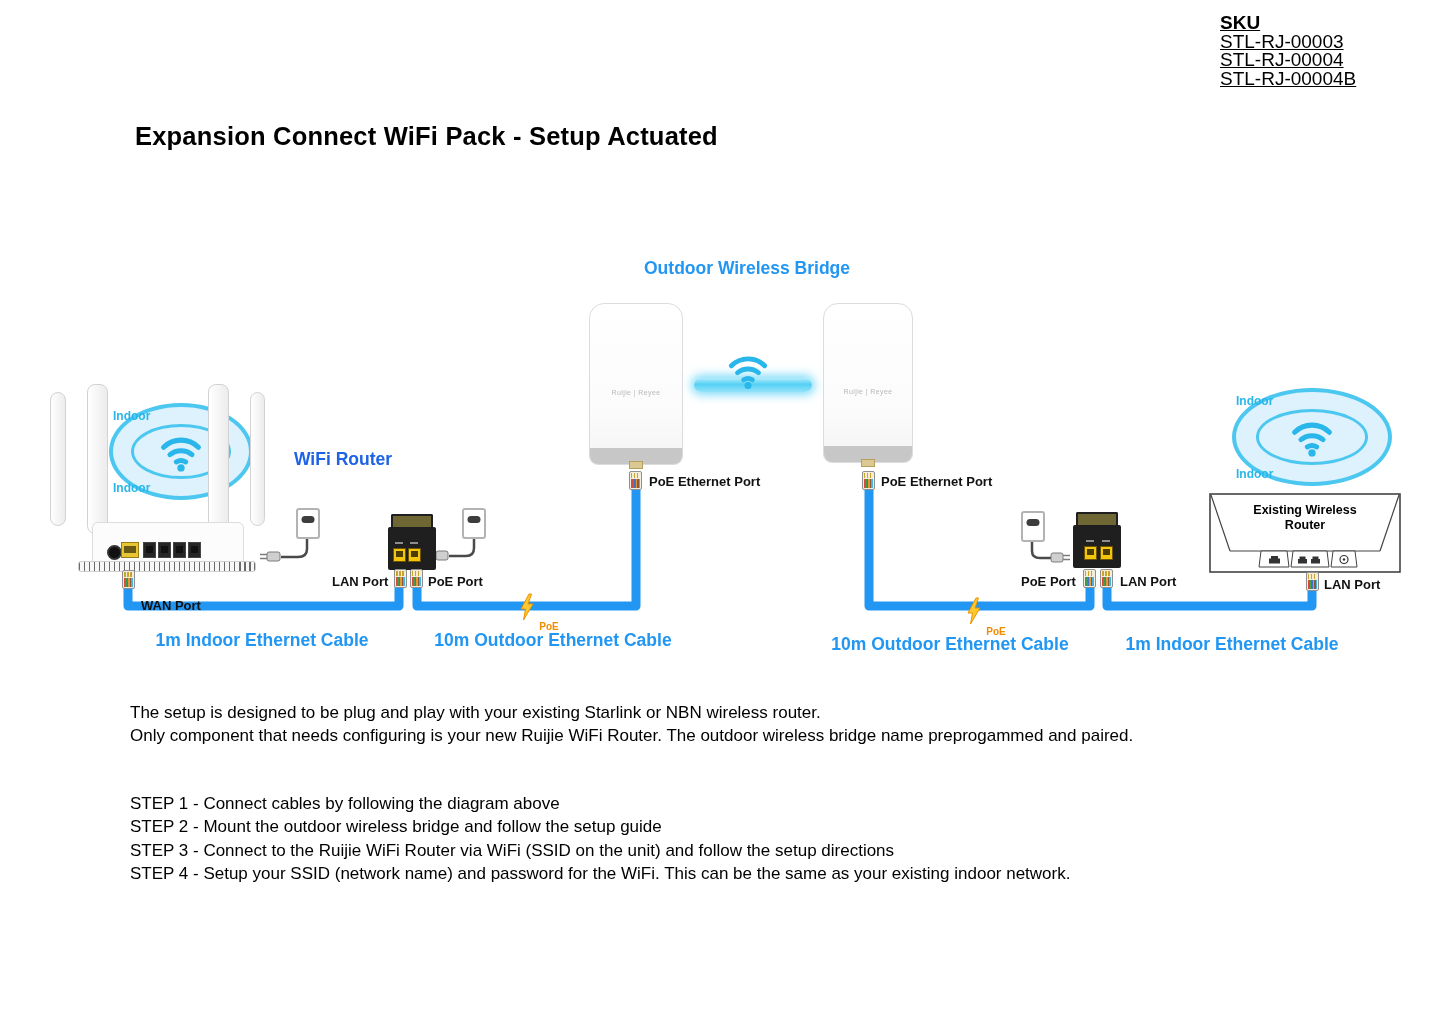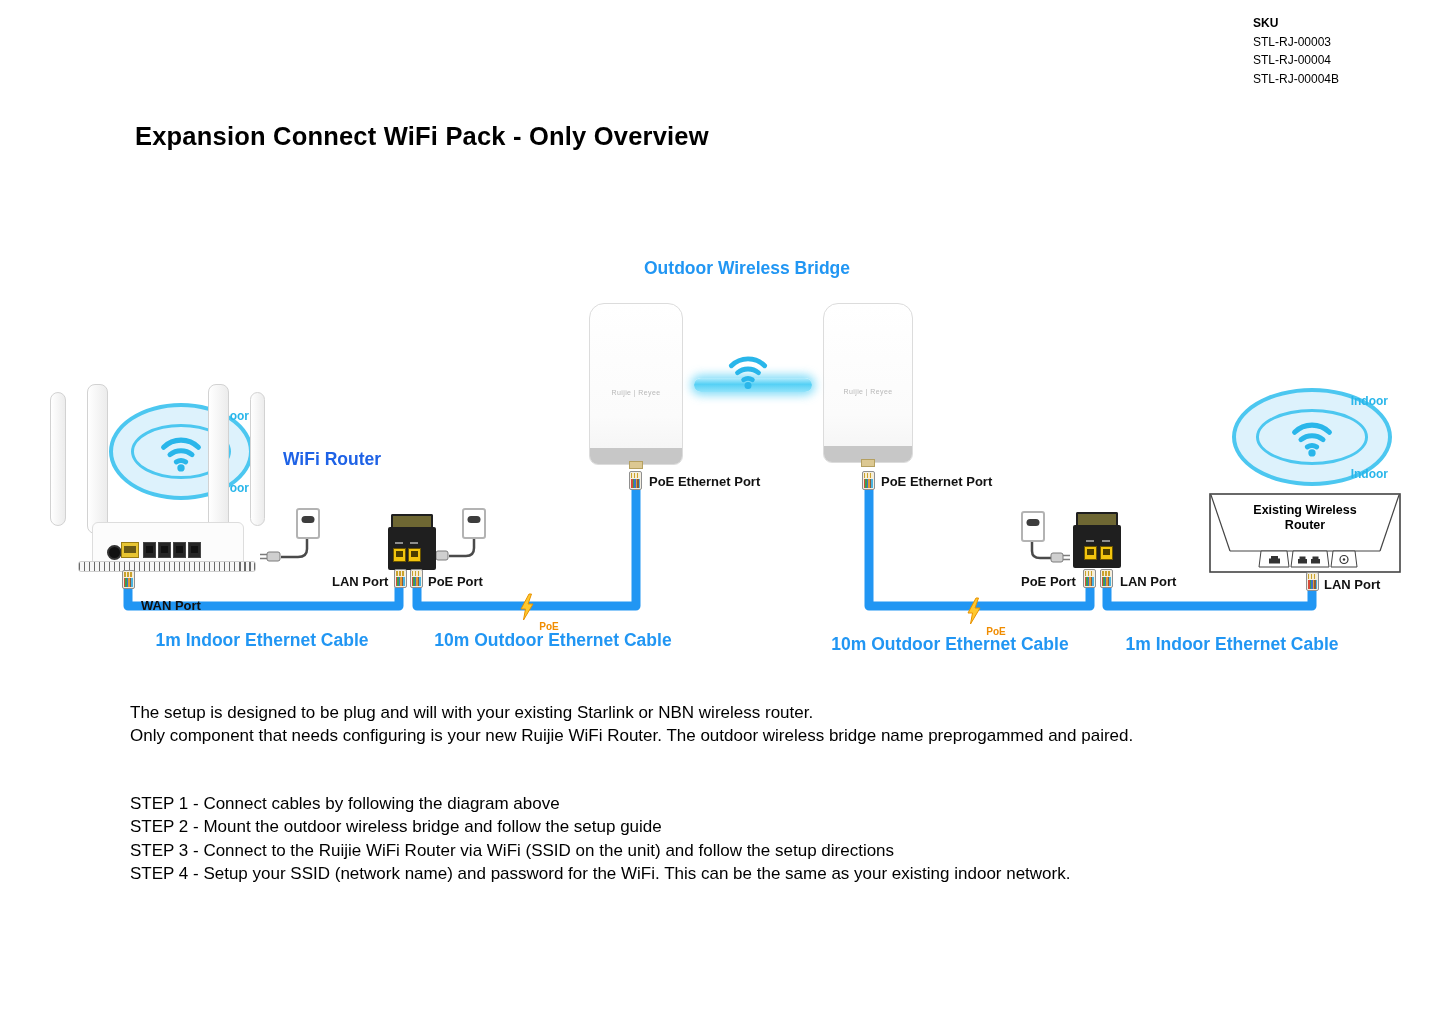--- a/index.html
+++ b/index.html
@@ -2,36 +2,36 @@
 <html><head>
 <meta charset="utf-8">
 <style>
   html,body{margin:0;padding:0;background:#fff;}
   #page{position:relative;width:1445px;height:1022px;background:#fff;
         font-family:"Liberation Sans",sans-serif;color:#000;overflow:hidden;}
 
   .abs{position:absolute;}
 
   
-  .sku{left:1253px;top:14px;font-size:12px;line-height:18.5px;}
+  .sku{left:1220px;top:14px;font-size:19px;line-height:18.5px;text-decoration:underline;}
   .sku .h{font-weight:bold;}
   .title{left:135px;top:122px;font-size:25.5px;font-weight:bold;letter-spacing:.2px;}
   .subtitle{left:141px;top:162px;font-size:16.5px;}
   .notes-block{left:130px;top:701px;font-size:17px;line-height:23.3px;}
   .steps-block{left:130px;top:792px;font-size:17px;line-height:23.3px;}
 
   .blue-label{position:absolute;font-weight:bold;color:#2196f3;font-size:17.5px;white-space:nowrap;z-index:6;}
   .center{transform:translateX(-50%);}
   .port-label{position:absolute;font-weight:bold;font-size:13px;color:#111;white-space:nowrap;z-index:6;}
   .poe-tag{position:absolute;font-weight:bold;font-size:10px;color:#f08c00;transform:translateX(-50%);z-index:6;padding-left:42px;}
 
   
   .oval{position:absolute;border:4px solid #4cc7f0;border-radius:50%;background:#ddf2fc;box-sizing:border-box;z-index:3;}
   .oval .ring{position:absolute;left:13%;top:19%;right:13%;bottom:19%;border:3px solid #4cc7f0;border-radius:50%;}
-  .oval .lbl{position:absolute;width:100%;text-align:right;color:#29b6ea;font-weight:bold;font-size:12px;}
+  .oval .lbl{position:absolute;width:100%;text-align:left;color:#29b6ea;font-weight:bold;font-size:12px;}
   .oval .lbl.top{top:2px;} .oval .lbl.bot{bottom:1px;}
   .oval .wifi{position:absolute;left:50%;top:50%;transform:translate(-50%,-48%);color:#29b6ea;}
 
   
   .antenna{position:absolute;background:linear-gradient(90deg,#ffffff,#ececec);border:1.5px solid #d2d2d2;border-radius:8px;box-sizing:border-box;z-index:4;}
   .router-body{position:absolute;left:92px;top:522px;width:150px;height:40px;background:#fcfcfc;border:1.5px solid #ddd;border-radius:6px 6px 2px 2px;z-index:4;}
   .vent{position:absolute;left:78px;top:561px;width:176px;height:9px;border:1px solid #cfcfcf;border-radius:3px;
         background:repeating-linear-gradient(90deg,#6a6a6a 0 1.5px,#f7f7f7 1.5px 5px);z-index:4;}
   .dc-jack{position:absolute;left:107px;top:545px;width:11px;height:11px;border-radius:50%;background:#111;border:2px solid #333;z-index:5;}
   .eth-port{position:absolute;top:542px;width:13px;height:16px;background:#262626;border:1px solid #444;box-sizing:border-box;z-index:5;}
@@ -90,21 +90,21 @@
 
 <div id="page">
 
   <div class="abs sku">
     <div class="h">SKU</div>
     <div>STL-RJ-00003</div>
     <div>STL-RJ-00004</div>
     <div>STL-RJ-00004B</div>
   </div>
 
-  <div class="abs title">Expansion Connect WiFi Pack -  Only Overview</div>
+  <div class="abs title">Expansion Connect WiFi Pack -  Setup Actuated</div>
 
   <div class="blue-label center" style="left:747px;top:258px;">Outdoor Wireless Bridge</div>
 
   <svg class="wires" width="1445" height="1022" viewBox="0 0 1445 1022">
 
     <g fill="none" stroke="#2196f3" stroke-width="9" stroke-linejoin="round">
       <polyline points="128,586 128,606 399,606 399,586"></polyline>
       <polyline points="417,586 417,606 636,606 636,489"></polyline>
       <polyline points="869,489 869,606 1090,606 1090,586"></polyline>
       <polyline points="1107,586 1107,606 1312,606 1312,591"></polyline>
@@ -150,21 +150,21 @@
 
   <div class="oval" style="left:109px;top:403px;width:144px;height:97px;">
     <div class="ring"></div>
     <div class="lbl top">Indoor</div>
     <svg class="wifi" width="44" height="39" viewBox="0 0 48 42">
         <use href="#wifi-glyph"></use>
       </svg>
     <div class="lbl bot">Indoor</div>
   </div>
 
-  <div class="blue-label" style="left:283px;top:449px;color:#1e62e6;">WiFi Router</div>
+  <div class="blue-label" style="left:294px;top:449px;color:#1e62e6;">WiFi Router</div>
 
   <div class="bridge" style="left:589px;top:303px;width:94px;height:162px;">
     <div class="brand">Ruijie | Reyee</div>
     <div class="band"></div>
     <div class="nub"></div>
   </div>
   <div class="bridge" style="left:823px;top:303px;width:90px;height:160px;">
     <div class="brand">Ruijie | Reyee</div>
     <div class="band"></div>
     <div class="nub"></div>
@@ -242,21 +242,21 @@
 
   <div class="poe-tag" style="left:528px;top:621px;">PoE</div>
   <div class="poe-tag" style="left:975px;top:626px;">PoE</div>
 
   <div class="blue-label center" style="left:262px;top:630px;">1m Indoor Ethernet Cable</div>
   <div class="blue-label center" style="left:553px;top:630px;">10m Outdoor Ethernet Cable</div>
   <div class="blue-label center" style="left:950px;top:634px;">10m Outdoor Ethernet Cable</div>
   <div class="blue-label center" style="left:1232px;top:634px;">1m Indoor Ethernet Cable</div>
 
   <div class="abs notes-block">
-    <div>The setup is designed to be plug and will with your existing Starlink or NBN wireless router.</div>
+    <div>The setup is designed to be plug and play with your existing Starlink or NBN wireless router.</div>
     <div>Only component that needs configuring is your new Ruijie WiFi Router. The outdoor wireless bridge name preprogammed and paired.</div>
   </div>
 
   <div class="abs steps-block">
     <div>STEP 1 - Connect cables by following the diagram above</div>
     <div>STEP 2 - Mount the outdoor wireless bridge and follow the setup guide</div>
     <div>STEP 3 - Connect to the Ruijie WiFi Router via WiFi (SSID on the unit) and follow the setup directions</div>
     <div>STEP 4 - Setup your SSID (network name) and password for the WiFi. This can be the same as your existing indoor network.</div>
   </div>
 

